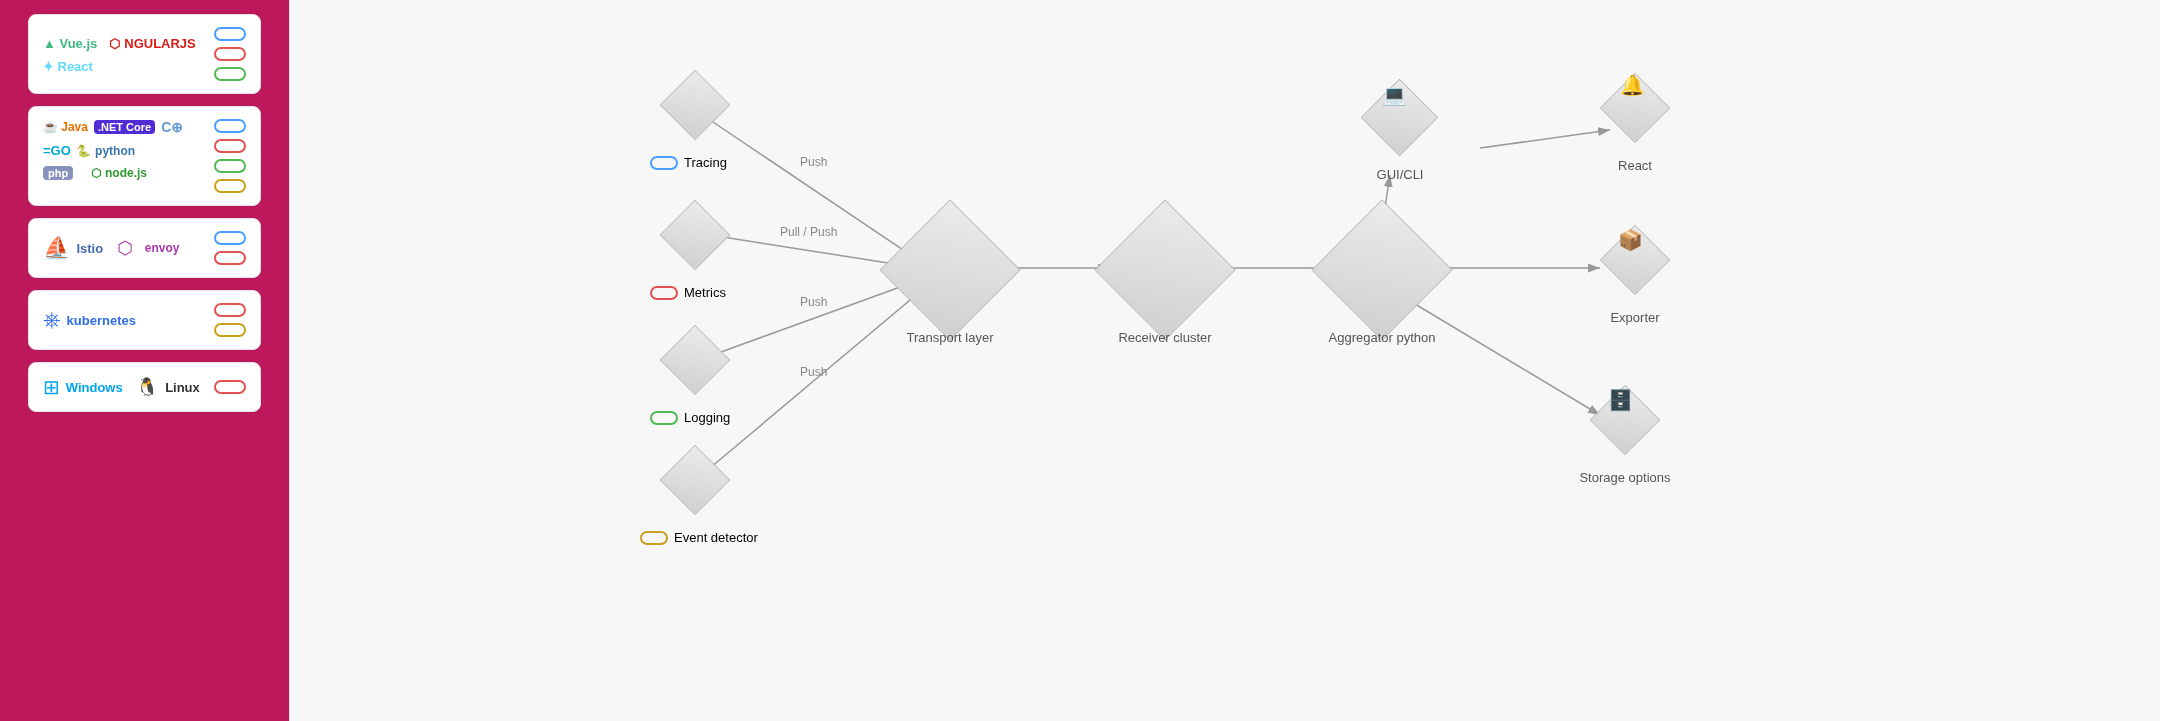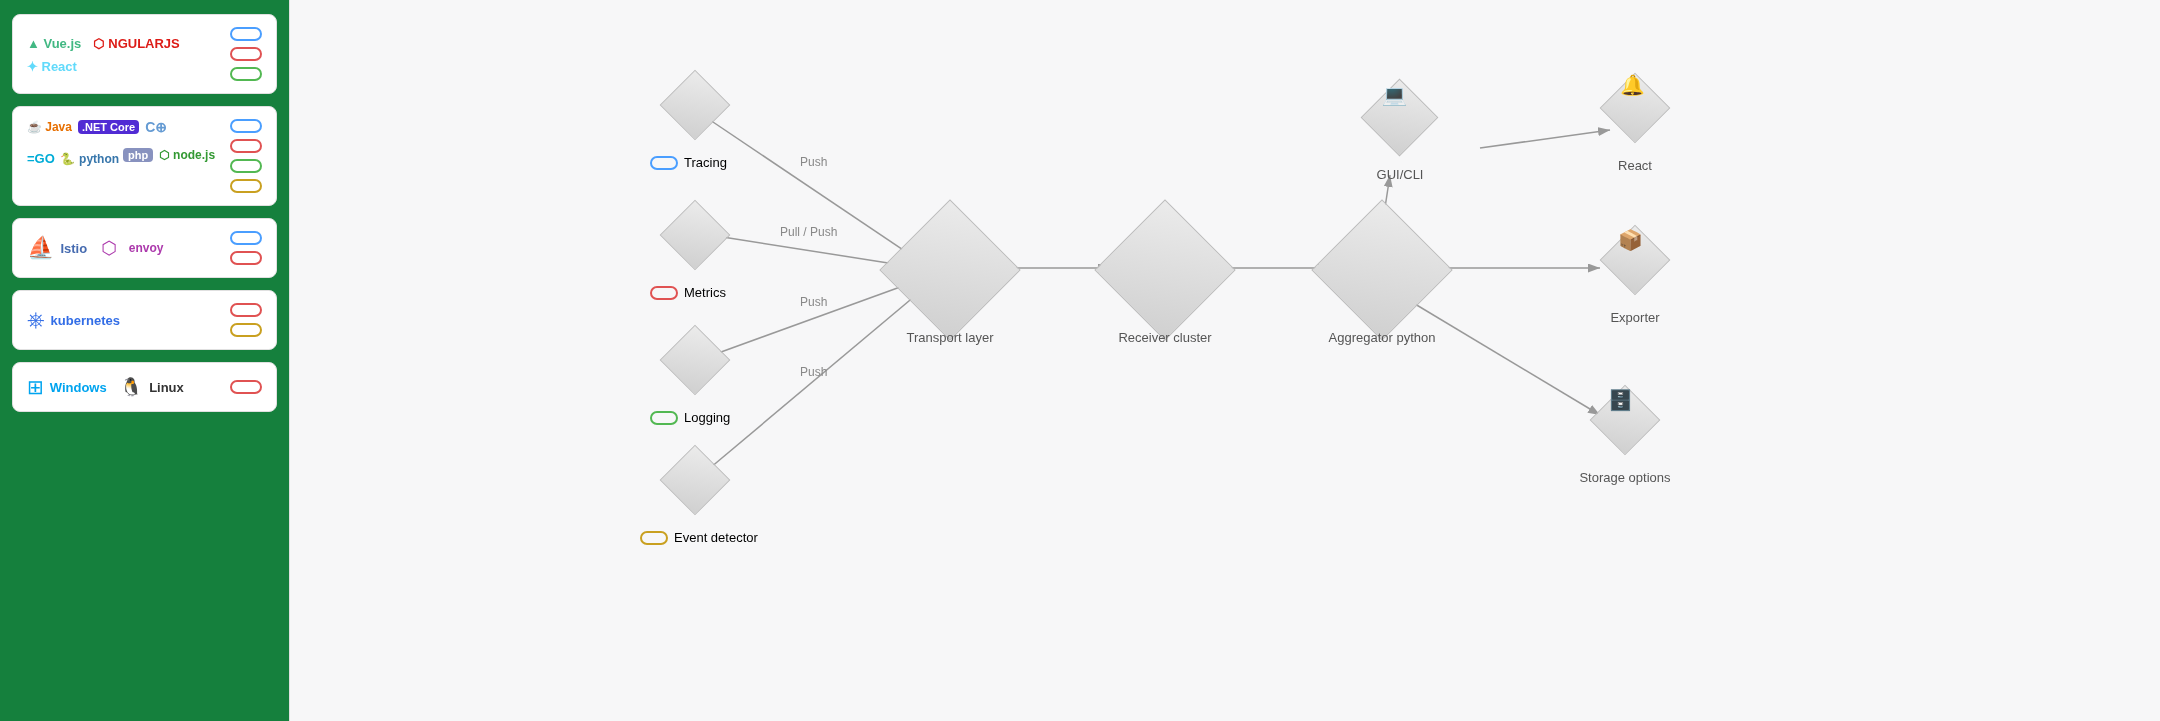--- a/index.html
+++ b/index.html
@@ -9,25 +9,25 @@
       display: flex;
       width: 2160px;
       height: 721px;
       overflow: hidden;
     }
 
     
     .sidebar {
       width: 290px;
       min-width: 290px;
-      background: #15803d;
+      background: #be185d;
       display: flex;
       flex-direction: column;
       gap: 12px;
-      padding: 14px 12px;
+      padding: 14px 28px;
       border-right: 1px solid #e0e0e0;
     }
     .sidebar-group {
       background: #fff;
       border: 1px solid #e0e0e0;
       border-radius: 8px;
       padding: 12px 14px;
       display: flex;
       align-items: center;
       gap: 8px;
@@ -144,25 +144,25 @@
   </div>
 
   <div class="sidebar-group" style="flex-direction:column; align-items:flex-start;">
     <div style="display:flex; width:100%; align-items:flex-start;">
       <div class="logos" style="flex-direction:row; gap:4px;">
         <div style="display:flex; gap:6px; align-items:center;">
           <span class="java-logo">☕ Java</span>
           <span class="net-logo">.NET Core</span>
           <span class="cpp-logo">C⊕</span>
         </div>
-        <div style="display:flex; gap:6px; align-items:center; margin-top:12px;">
+        <div style="display:flex; gap:6px; align-items:center; margin-top:4px;">
           <span class="go-logo">=GO</span>
           <span class="python-logo">🐍 python</span>
         </div>
-        <div style="display:flex; gap:6px; align-items:flex-start; margin-top:4px;">
+        <div style="display:flex; gap:18px; align-items:flex-start; margin-top:4px;">
           <span class="php-logo">php</span>
           <span class="node-logo">⬡ node.js</span>
         </div>
       </div>
       <div class="toggles" style="margin-left:auto;">
         <div class="toggle-pill blue"></div>
         <div class="toggle-pill red"></div>
         <div class="toggle-pill green"></div>
         <div class="toggle-pill yellow"></div>
       </div>

